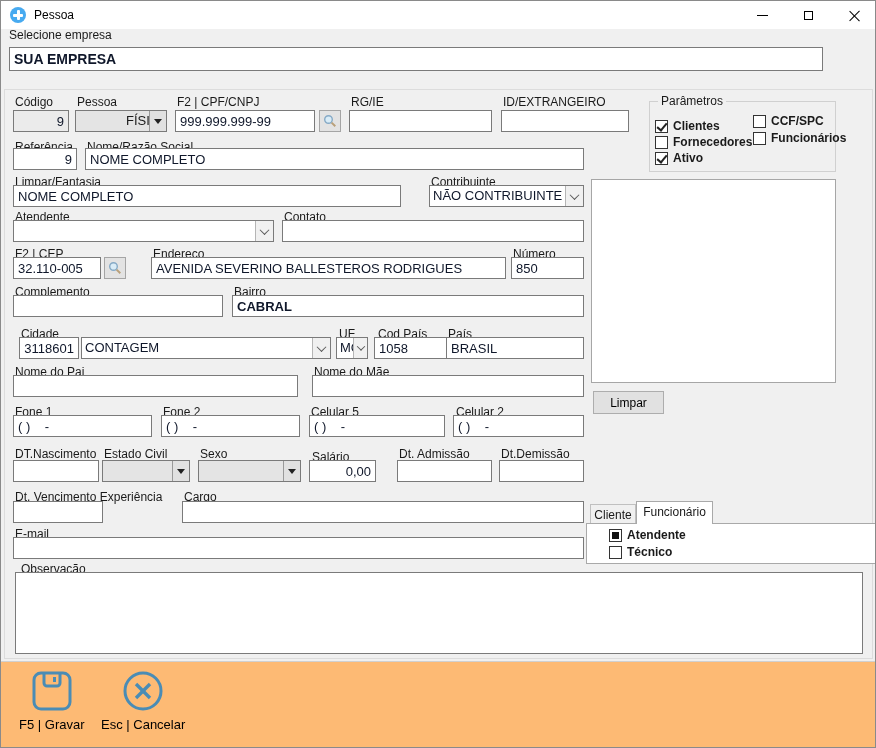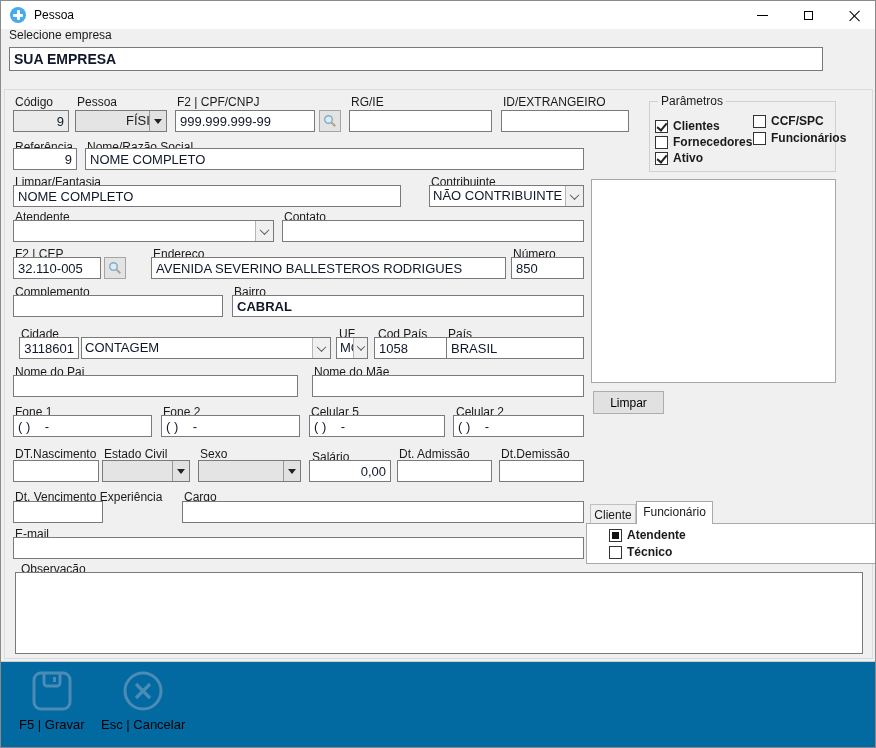--- a/index.html
+++ b/index.html
@@ -63,21 +63,21 @@
   
   .tab { position:absolute; font-size:12px; text-align:center; line-height:20px; }
   .tab.inactive { background:#f0f0f0; border:1px solid #c0c0c0; border-bottom:none; height:19px; }
   .tab.active { background:#fff; border:1px solid #a9a9a9; border-bottom:none; height:23px; z-index:3; }
   .tab-panel { position:absolute; background:#fff; border:1px solid #a9a9a9; z-index:2; }
 
   
   .obs { position:absolute; border:1px solid #7a7a7a; background:#fff; resize:none; outline:none; font-family:"Liberation Sans", sans-serif; font-size:13px; padding:3px; }
 
   
-  #footer { position:absolute; left:0; top:660px; width:100%; height:88px; background:#0369a1; border-top:1px solid #d0d0d0; }
+  #footer { position:absolute; left:0; top:660px; width:100%; height:88px; background:#fdba74; border-top:1px solid #d0d0d0; }
   .toolbtn { position:absolute; display:flex; flex-direction:column; align-items:center; gap:4px; cursor:default; }
   .toolbtn .tlabel { font-size:13px; color:#000; white-space:nowrap; }
 </style>
 </head>
 <body>
 
 <div id="window">
 
   <div id="titlebar">
     <span class="app-icon"></span>
@@ -238,21 +238,21 @@
       </span>
   </div>
   <span class="lbl" style="left:199px;top:446px">Sexo</span>
   <div class="combo classic" style="left:197px;top:459px;width:103px">
     <span class="combo-text"></span>
     <span class="btn-classic">
         <span class="tri"></span>
       </span>
   </div>
   <span class="lbl" style="left:311px;top:449px">Salário</span>
-  <input class="txt blue right" style="left: 308px; top: 459px; width: 82px;" value="0,00">
+  <input class="txt blue right" style="left: 308px; top: 459px; width: 67px;" value="0,00">
   <span class="lbl" style="left:398px;top:446px">Dt. Admissão</span>
   <input class="txt blue" style="left: 396px; top: 459px; width: 95px;" value="">
   <span class="lbl" style="left:500px;top:446px">Dt.Demissão</span>
   <input class="txt blue" style="left: 498px; top: 459px; width: 85px;" value="">
 
   <span class="lbl" style="left:14px;top:489px">Dt. Vencimento Experiência</span>
   <input class="txt blue" style="left: 12px; top: 500px; width: 90px;" value="">
   <span class="lbl" style="left:183px;top:489px">Cargo</span>
   <input class="txt blue" style="left: 181px; top: 500px; width: 402px;" value="">
 

